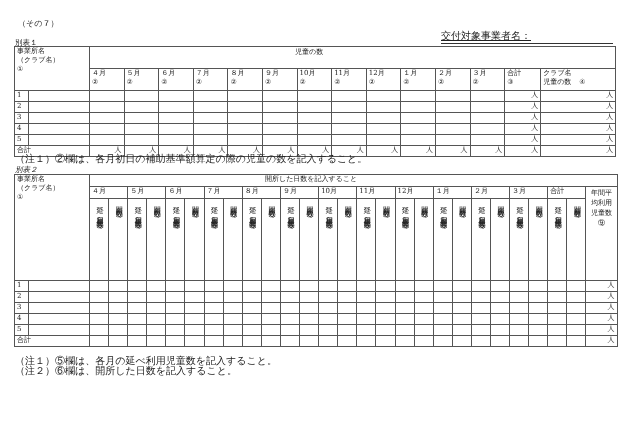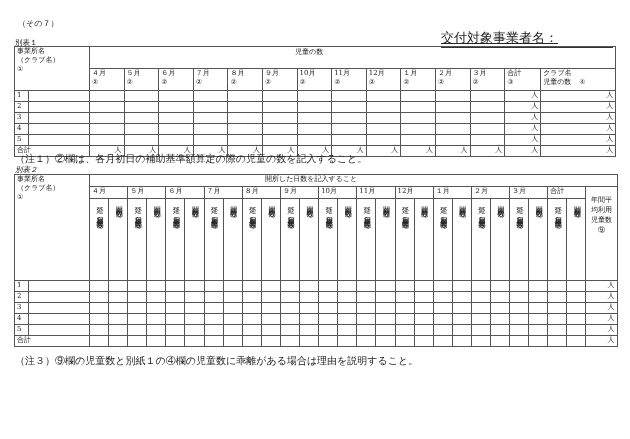--- a/index.html
+++ b/index.html
@@ -1,20 +1,20 @@
 <!DOCTYPE html>
 <html><head>
 <meta charset="utf-8">
 <style>
   html, body { margin: 0; padding: 0; background: #fff; }
   body { width: 630px; height: 439px; position: relative; overflow: hidden;
          font-family: "DejaVu Serif", "Liberation Serif", serif; color: #222; font-size: 7px; }
   .abs { position: absolute; }
   .page-label { left: 18px; top: 18px; font-size: 8px; }
-  .grantee { left: 441px; top: 29px; width: 172px; border-bottom: 1px solid #333; font-size: 13px; }
+  .grantee { left: 441px; top: 29px; width: 172px; border-bottom: 1px solid #333; font-size: 10px; }
   .grantee span { text-decoration: underline; }
   .tbl-title { font-size: 7.5px; }
   table { border-collapse: collapse; position: absolute; table-layout: fixed; }
   td { border: 0.8px solid #555; padding: 0 2px; vertical-align: top; font-size: 7px; line-height: 9px; overflow: hidden; }
   .r { text-align: right; }
   .vert { writing-mode: vertical-rl; text-orientation: upright; letter-spacing: 1px; font-size: 7px; line-height: 9px; padding: 2px 0; margin: 0 auto; }
   .notes { font-size: 10px; line-height: 9.5px; left: 15px; }
 </style>
 </head>
 <body>
@@ -269,21 +269,21 @@
         <td colspan="2">７月</td>
         <td colspan="2">８月</td>
         <td colspan="2">９月</td>
         <td colspan="2">10月</td>
         <td colspan="2">11月</td>
         <td colspan="2">12月</td>
         <td colspan="2">１月</td>
         <td colspan="2">２月</td>
         <td colspan="2">３月</td>
         <td colspan="2">合計</td>
-        <td rowspan="2" style="padding:8px 2px;margin-top:41px;">
+        <td rowspan="2" style="padding:1px 2px;margin-top:41px;">
           <div style="word-break:break-all;text-align:center;line-height:10px;">年間平均利用児童数⑨</div>
         </td>
       </tr>
       <tr style="height:82px">
         <td style="padding:0;">
           <div class="vert">延べ利用児童数⑤</div>
         </td>
         <td style="padding:0;">
           <div class="vert">開所日数⑥</div>
         </td>
@@ -541,14 +541,15 @@
         <td></td>
         <td></td>
         <td></td>
         <td></td>
         <td></td>
         <td class="r">人</td>
       </tr>
     </tbody>
 </table>
 <div class="abs notes" style="top:356px;">
-  <div>（注３）⑨欄の児童数と別紙１の④欄の児童数に乖離がある場合は理由を説明すること。</div>
+  <div>（注１）⑤欄は、各月の延べ利用児童数を記入すること。</div>
+  <div>（注２）⑥欄は、開所した日数を記入すること。</div>
 </div>
 
 </body></html>

